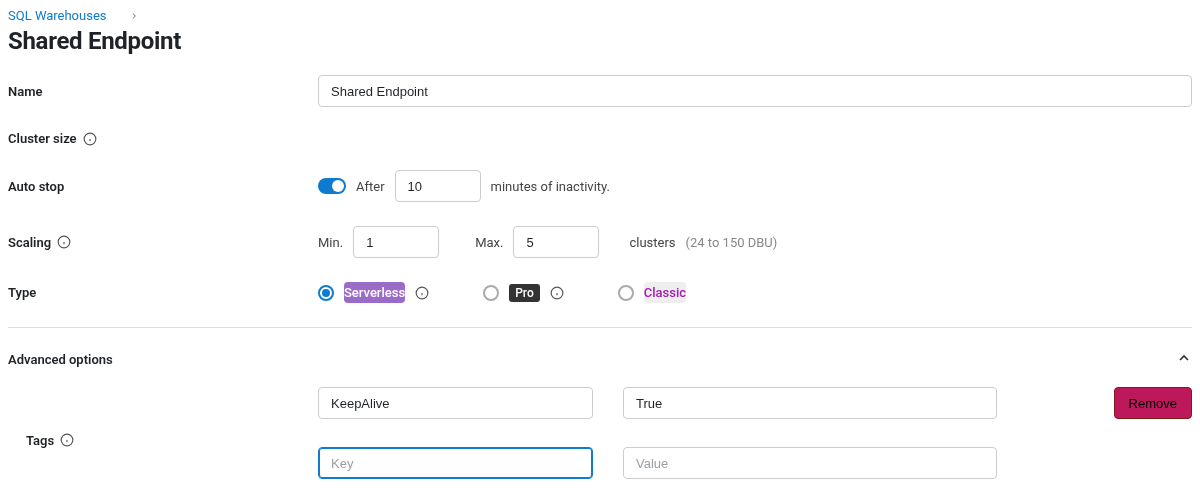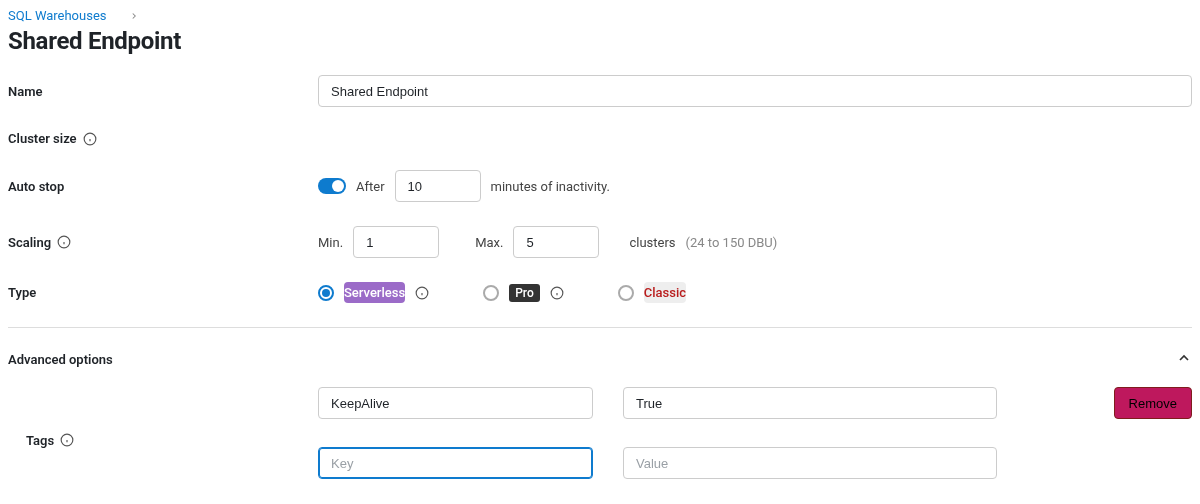--- a/index.html
+++ b/index.html
@@ -129,21 +129,21 @@
     }
     .tag-pill {
       border-radius: 4px;
       padding: 3px 0;
       font-size: 13px;
       font-weight: 500;
       color: #fff;
     }
     .tag-serverless { background: #9B6BC8; }
     .tag-pro { background: #333; color: #fff; padding: 2px 6px; border-radius: 3px; font-size: 12px; }
-    .tag-classic { background: #eee; color: #b91c1c; }
+    .tag-classic { background: #eee; color: #a21caf; }
     .divider { border: 0; border-top: 1px solid #ddd; margin: 12px 0 22px 0; }
     .adv-row {
       display: flex; align-items: center; justify-content: space-between;
       margin-bottom: 18px;
     }
     .adv-row .label { font-weight: 600; font-size: 13px; }
     .chevron { cursor: pointer; color: #333; }
     .btn {
       border: 1px solid #7f1d1d;
       background: #be185d;

